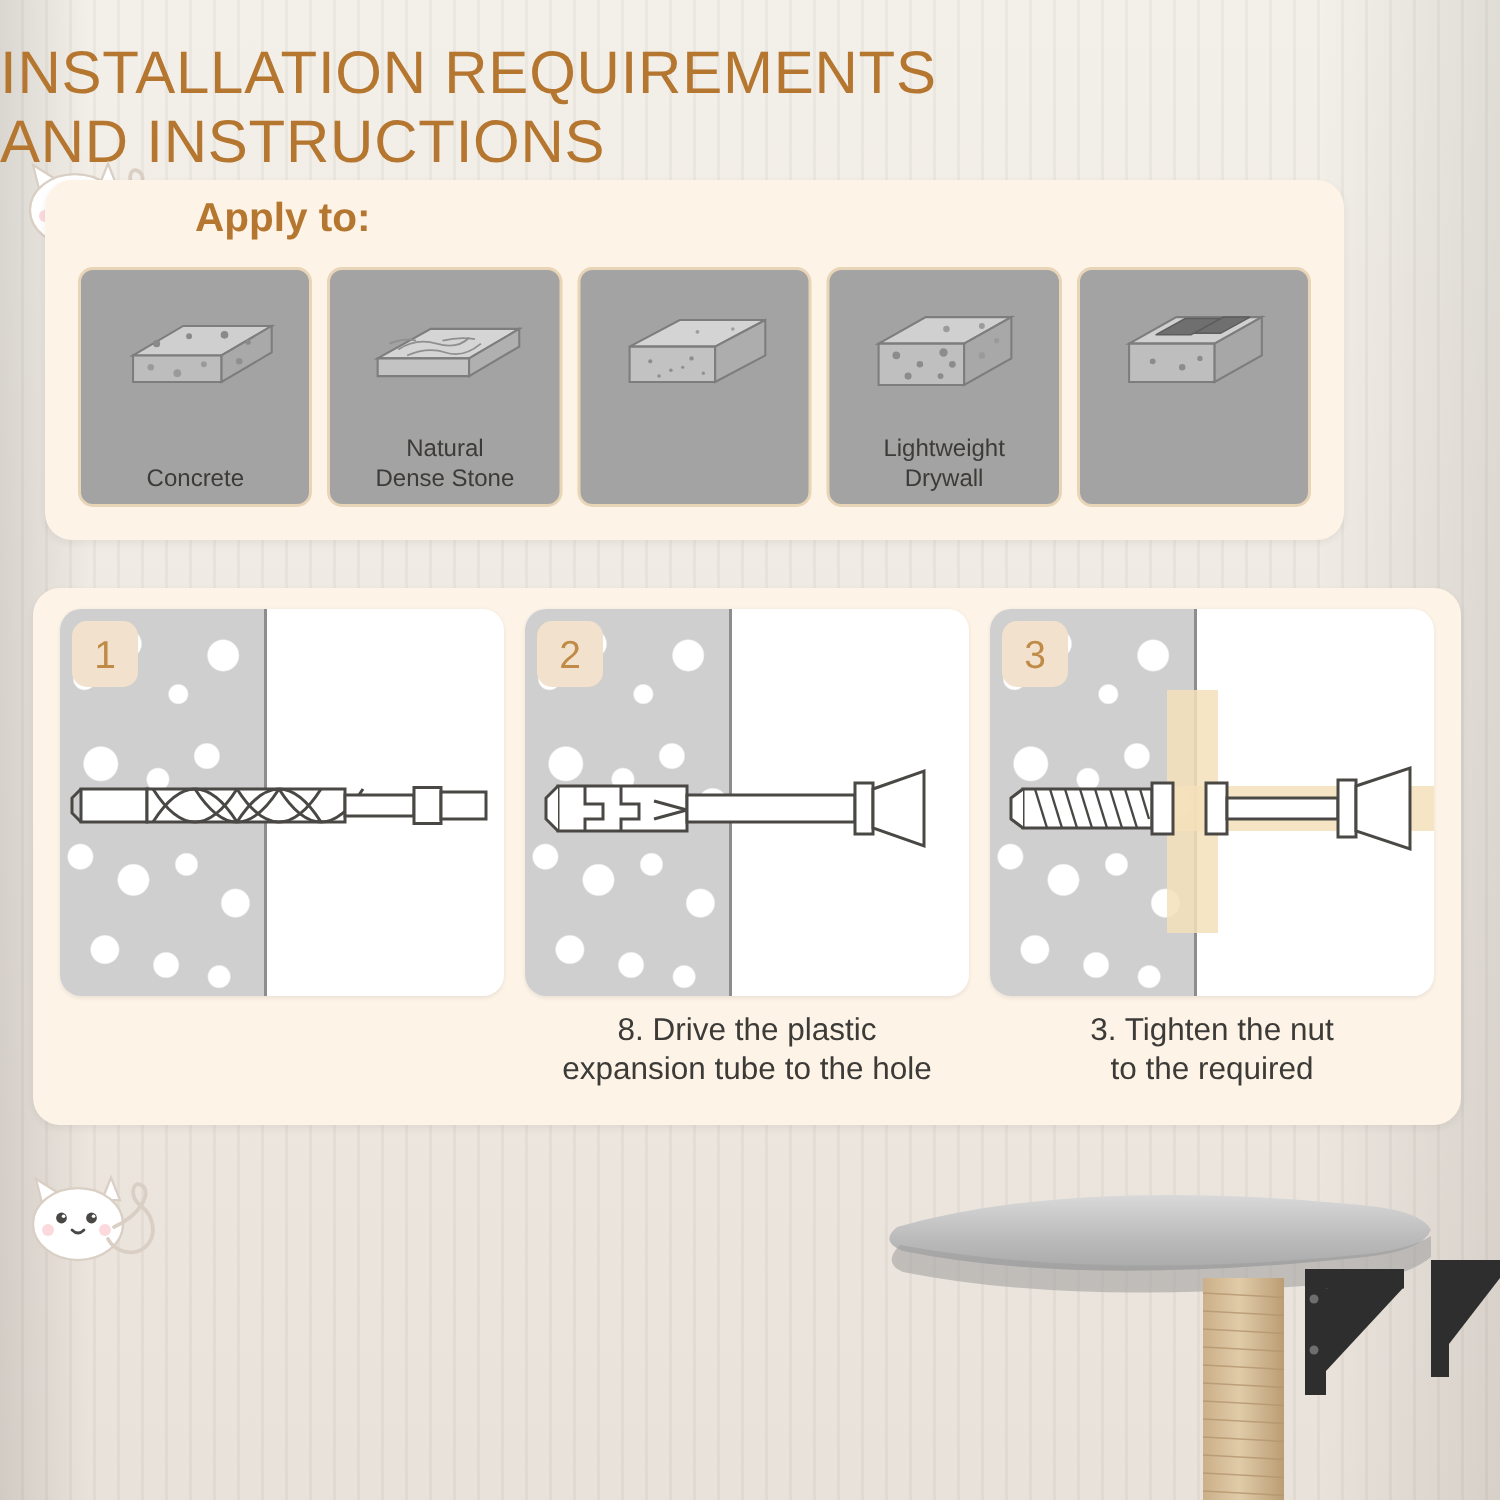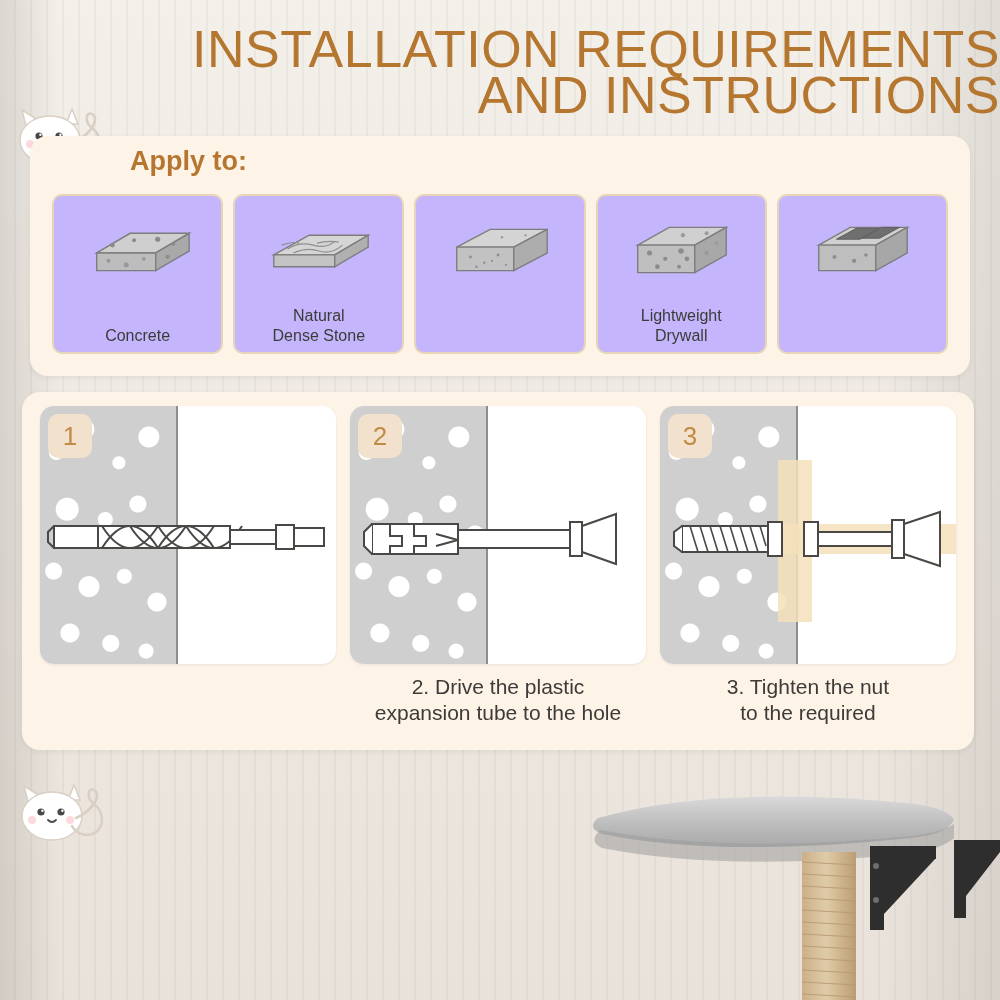--- a/index.html
+++ b/index.html
@@ -35,23 +35,23 @@
   .bg-shadow-right {
     position: absolute;
     right: 0; top: 0; bottom: 0; width: 120px;
     background: linear-gradient(270deg, rgba(0,0,0,0.08), rgba(0,0,0,0));
   }
 
   
   .title {
     position: absolute;
     left: 0; right: 0; top: 26px;
-    text-align: right;
+    text-align: left;
     color: #b5762f;
-    font-size: 52px;
+    font-size: 40px;
     line-height: 46px;
     letter-spacing: 0.5px;
     font-weight: 400;
     font-family: "Liberation Sans", sans-serif;
   }
   .title .line2 { display: block; }
 
   
   .cat {
     position: absolute;
@@ -63,22 +63,22 @@
 
   
   .panel {
     position: absolute;
     background: #fdf3e7;
     border-radius: 18px;
     box-shadow: 0 2px 6px rgba(0,0,0,0.06);
   }
   .apply-panel {
     left: 30px;
-    top: 136px;
-    width: 940px;
+    top: 120px;
+    width: 866px;
     height: 240px;
   }
   .apply-title {
     position: absolute;
     left: 100px;
     top: 10px;
     font-size: 27px;
     color: #b5762f;
     font-weight: bold;
   }
@@ -86,21 +86,21 @@
     position: absolute;
     left: 22px;
     top: 58px;
     right: 22px;
     display: flex;
     gap: 10px;
   }
   .material-card {
     flex: 1;
     height: 160px;
-    background: #c4b5fd;
+    background: #a3a3a3;
     border: 2px solid #e8d4b6;
     border-radius: 10px;
     position: relative;
     display: flex;
     flex-direction: column;
     align-items: center;
     justify-content: flex-end;
     padding-bottom: 6px;
     box-sizing: border-box;
   }
@@ -387,21 +387,21 @@
           <path d="M22 118 h86 v30 h-86 z" fill="#ffffff" stroke="#4a4845" stroke-width="2"></path>
           <path d="M22 118 l-8 8 v14 l8 8" fill="#ffffff" stroke="#4a4845" stroke-width="2"></path>
           <path d="M40 118 v12 h12 v10 h-12 v8" fill="none" stroke="#4a4845" stroke-width="2"></path>
           <path d="M64 118 v12 h12 v10 h-12 v8" fill="none" stroke="#4a4845" stroke-width="2"></path>
           <path d="M86 128 l22 6 l-22 6" fill="none" stroke="#4a4845" stroke-width="2"></path>
           <rect x="108" y="124" width="112" height="18" fill="#ffffff" stroke="#4a4845" stroke-width="2"></rect>
           <rect x="220" y="116" width="12" height="34" fill="#ffffff" stroke="#4a4845" stroke-width="2"></rect>
           <path d="M232 120 l34 -12 v50 l-34 -12 z" fill="#ffffff" stroke="#4a4845" stroke-width="2"></path>
         </svg>
       </div>
-      <div class="step-caption">2. Drive the plastic
+      <div class="step-caption">8. Drive the plastic
 expansion tube to the hole</div>
     </div>
 
     <div class="step">
       <div class="step-img">
         <div class="wall"></div>
         <div class="step-badge">3</div>
         <svg viewBox="0 0 296 258" width="100%" height="100%" style="position:absolute;left:0;top:0;">
           <rect x="118" y="54" width="34" height="162" fill="#f5e0ba" opacity="0.85"></rect>
           <rect x="118" y="118" width="178" height="30" fill="#f5e0ba" opacity="0.85"></rect>

